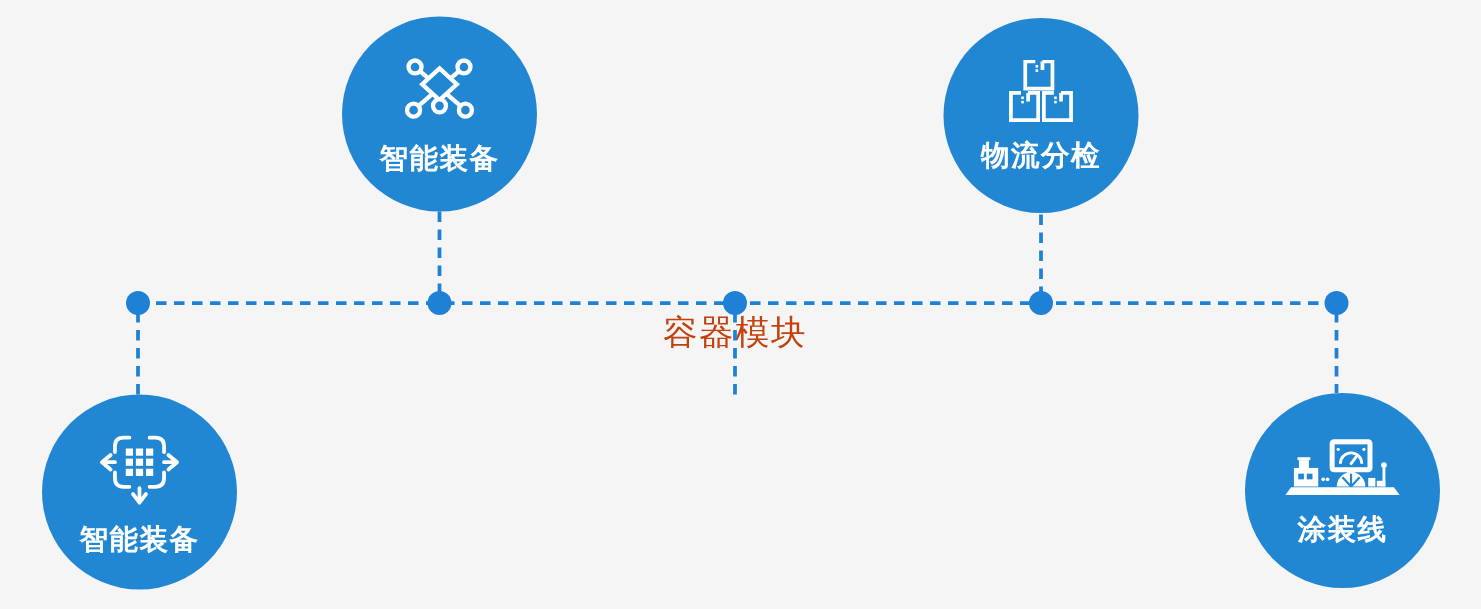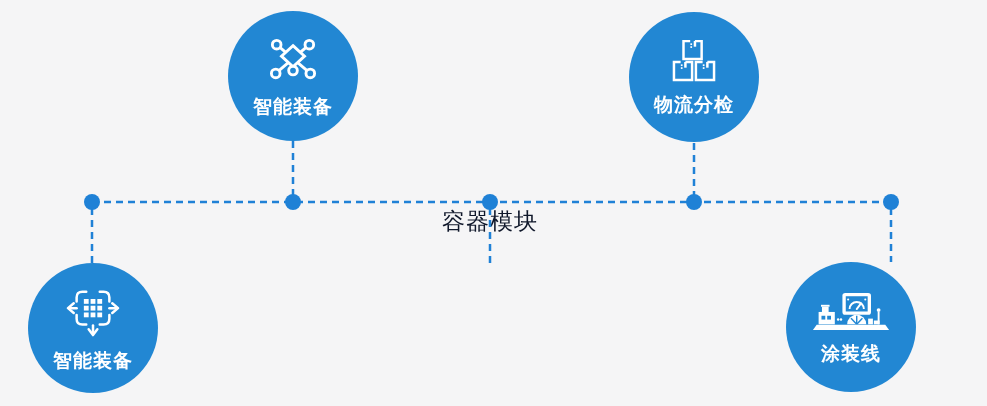--- a/index.html
+++ b/index.html
@@ -1,41 +1,41 @@
 <!DOCTYPE html>
 <html><head>
 <meta charset="utf-8">
 <style>
   html,body{margin:0;padding:0;}
   body{font-family:"Liberation Sans","DejaVu Sans",sans-serif;background:#f5f5f6;}
   .stage{position:relative;width:987px;height:406px;background:#f5f5f6;overflow:hidden;}
 
   .watermark{
     position:absolute;left:490px;top:206px;transform:translateX(-50%);
-    font-size:23px;letter-spacing:1px;color:#0f172a;font-weight:400;
+    font-size:23px;letter-spacing:1px;color:#c2410c;font-weight:400;
     white-space:nowrap;user-select:none;font-family:Liberation Mono, monospace;
   }
 
   .connectors{position:absolute;left:0;top:0;width:987px;height:406px;}
 
   .node{
     position:absolute;width:130px;height:130px;border-radius:50%;
     background:#2287d3;display:flex;flex-direction:column;
     align-items:center;justify-content:center;gap:13px;
     box-sizing:border-box;
   }
   .node .label{
     color:#fff;font-size:19px;font-weight:700;letter-spacing:1px;
     line-height:1;white-space:nowrap;
   }
   .n1{left:228px;top:11px;}
   .n2{left:629px;top:12px;}
   .n3{left:28px;top:263px;}
   .n4{left:425px;top:263px;}
-  .n5{left:786px;top:262px;align-items:center;}
+  .n5{left:830px;top:262px;align-items:center;}
   .icon-wrap{display:flex;align-items:center;justify-content:center;}
 </style>
 </head>
 <body>
 
 <div class="stage">
 
   <div class="watermark">容器模块</div>
 
   <svg class="connectors" viewBox="0 0 987 406" xmlns="http://www.w3.org/2000/svg">

